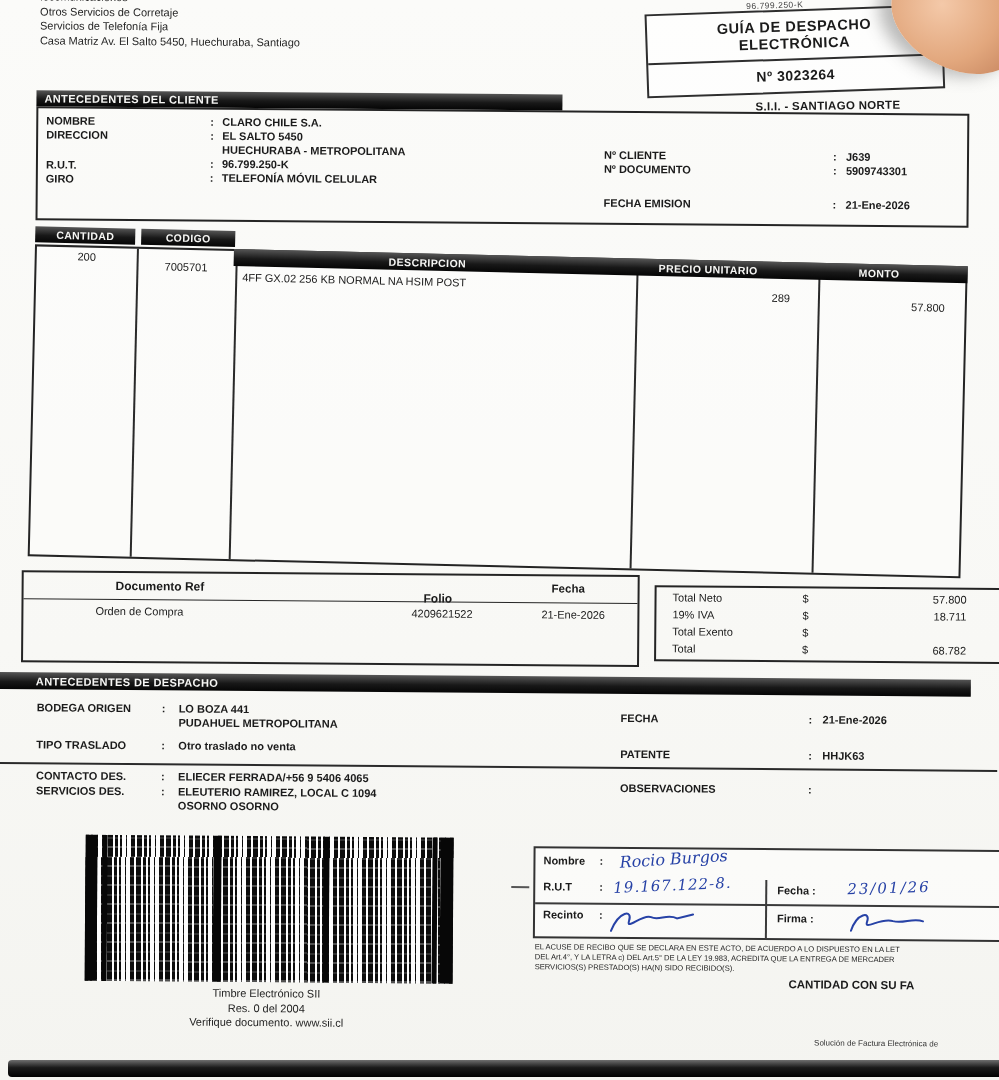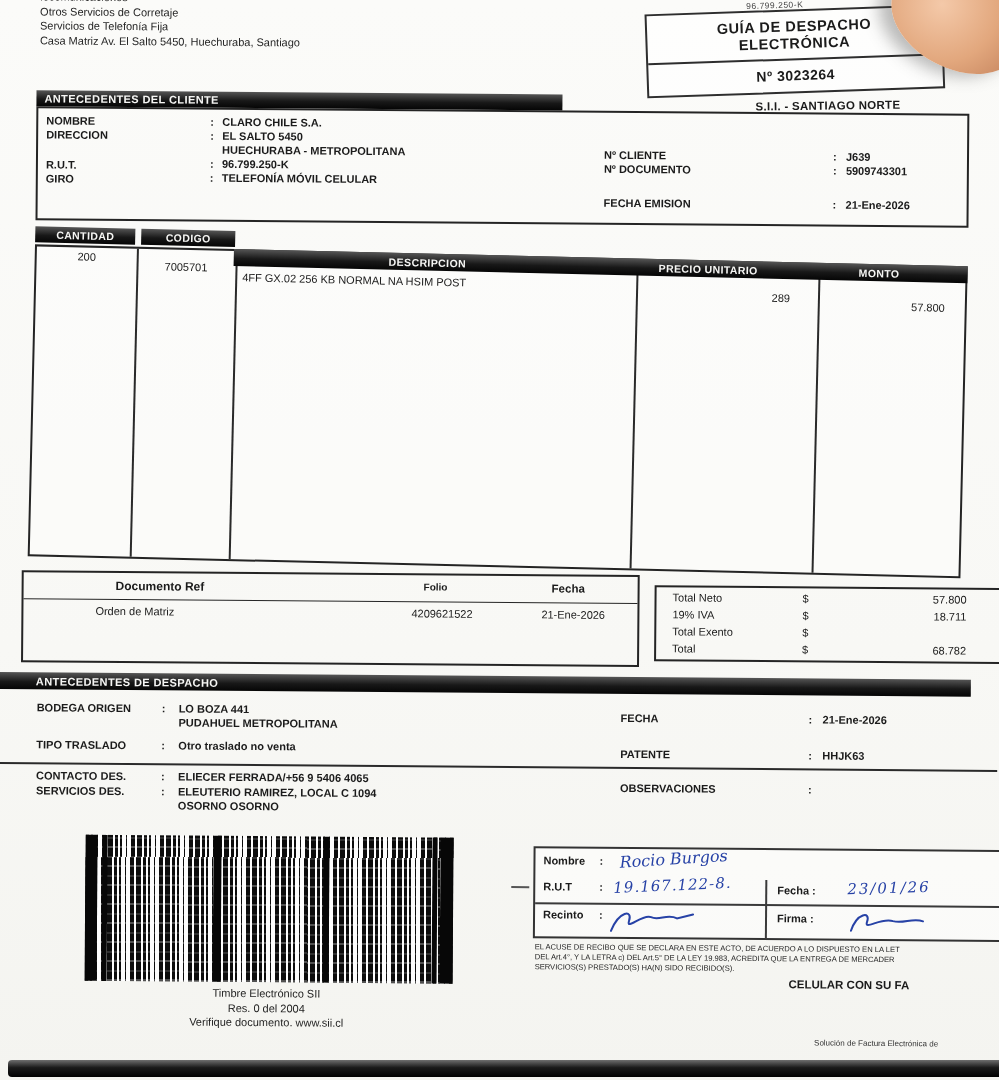--- a/index.html
+++ b/index.html
@@ -166,24 +166,24 @@
       </div>
       <div class="bar bar-desc">
         <span style="left:155px">DESCRIPCION</span>
         <span style="left:425px">PRECIO UNITARIO</span>
         <span style="left:625px">MONTO</span>
       </div>
     </div>
 
     <div class="ref-box">
       <span class="lbl" style="left:92px;top:6px;font-size:12px">Documento Ref</span>
-      <span class="lbl" style="left:400px;top:6px;font-size:10px">Folio</span>
+      <span class="lbl" style="left:400px;top:16px;font-size:12px">Folio</span>
       <span class="lbl" style="left:528px;top:6px;font-size:11.5px">Fecha</span>
       <div class="ref-divider"></div>
-      <span class="val" style="left:72px;top:32px;font-weight:normal">Orden de Matriz</span>
+      <span class="val" style="left:72px;top:32px;font-weight:normal">Orden de Compra</span>
       <span class="val" style="left:388px;top:32px;font-weight:normal">4209621522</span>
       <span class="val" style="left:518px;top:32px;font-weight:normal">21-Ene-2026</span>
     </div>
 
     <div class="totals-box">
       <span class="val" style="left:16px;top:4px;font-weight:normal">Total Neto</span>
       <span class="val" style="left:146px;top:4px;font-weight:normal">$</span>
       <span class="val tot-val" style="top:4px;font-weight:normal">57.800</span>
 
       <span class="val" style="left:16px;top:21px;font-weight:normal">19% IVA</span>
@@ -273,20 +273,20 @@
       <svg style="position:absolute;left:312px;top:58px" width="80" height="28" viewBox="0 0 80 28">
         <path d="M4 22 C 10 4, 24 2, 20 13 C 17 22, 34 8, 46 12 C 56 15, 66 8, 76 12" stroke="#2742a6" stroke-width="2" fill="none" stroke-linecap="round"></path>
       </svg>
     </div>
 
     <div class="legal">
       <div>EL ACUSE DE RECIBO QUE SE DECLARA EN ESTE ACTO, DE ACUERDO A LO DISPUESTO EN LA LET</div>
       <div>DEL Art.4°, Y LA LETRA c) DEL Art.5° DE LA LEY 19.983, ACREDITA QUE LA ENTREGA DE MERCADER</div>
       <div>SERVICIOS(S) PRESTADO(S) HA(N) SIDO RECIBIDO(S).</div>
     </div>
-    <div class="cedible">CELULAR CON SU FA</div>
+    <div class="cedible">CANTIDAD CON SU FA</div>
 
     <div class="footer-provider">Solución de Factura Electrónica de</div>
   </div>
 
   <div class="thumb"></div>
   <div class="bottom-strip"></div>
 </div>
 
 </body></html>

